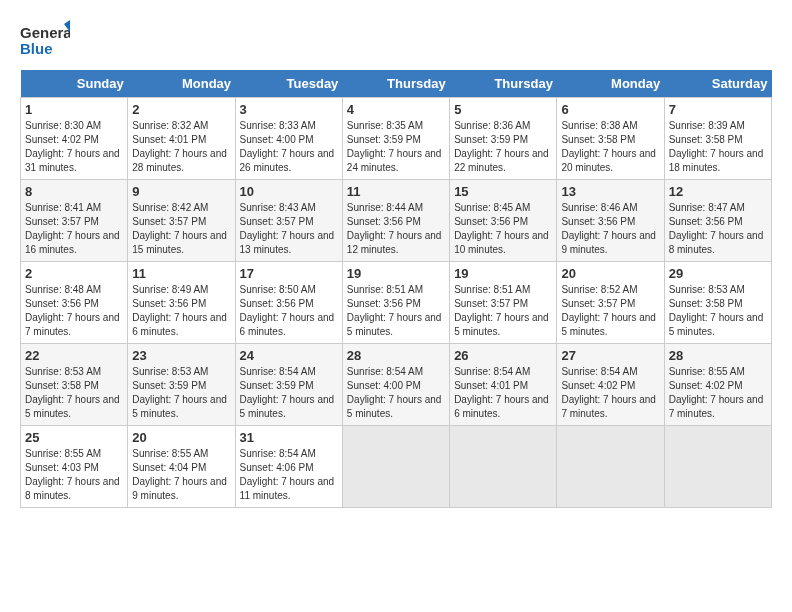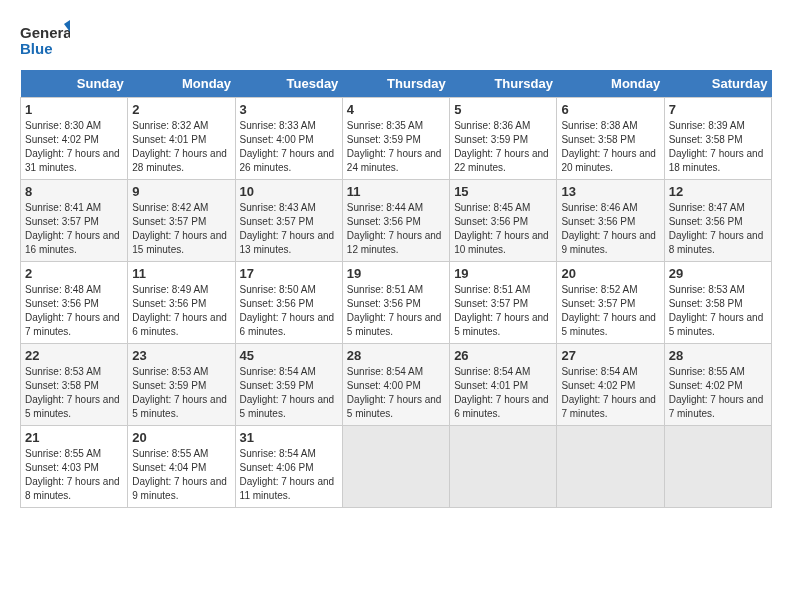--- a/index.html
+++ b/index.html
@@ -197,21 +197,21 @@
       <tr>
         <td>
         <span class="day-num">22</span>
         <span class="day-info">Sunrise: 8:53 AM<br>Sunset: 3:58 PM<br>Daylight: 7 hours and 5 minutes.</span>
       </td>
         <td>
         <span class="day-num">23</span>
         <span class="day-info">Sunrise: 8:53 AM<br>Sunset: 3:59 PM<br>Daylight: 7 hours and 5 minutes.</span>
       </td>
         <td>
-        <span class="day-num">45</span>
+        <span class="day-num">24</span>
         <span class="day-info">Sunrise: 8:54 AM<br>Sunset: 3:59 PM<br>Daylight: 7 hours and 5 minutes.</span>
       </td>
         <td>
         <span class="day-num">28</span>
         <span class="day-info">Sunrise: 8:54 AM<br>Sunset: 4:00 PM<br>Daylight: 7 hours and 5 minutes.</span>
       </td>
         <td>
         <span class="day-num">26</span>
         <span class="day-info">Sunrise: 8:54 AM<br>Sunset: 4:01 PM<br>Daylight: 7 hours and 6 minutes.</span>
       </td>
@@ -219,21 +219,21 @@
         <span class="day-num">27</span>
         <span class="day-info">Sunrise: 8:54 AM<br>Sunset: 4:02 PM<br>Daylight: 7 hours and 7 minutes.</span>
       </td>
         <td>
         <span class="day-num">28</span>
         <span class="day-info">Sunrise: 8:55 AM<br>Sunset: 4:02 PM<br>Daylight: 7 hours and 7 minutes.</span>
       </td>
       </tr>
       <tr>
         <td>
-        <span class="day-num">21</span>
+        <span class="day-num">25</span>
         <span class="day-info">Sunrise: 8:55 AM<br>Sunset: 4:03 PM<br>Daylight: 7 hours and 8 minutes.</span>
       </td>
         <td>
         <span class="day-num">20</span>
         <span class="day-info">Sunrise: 8:55 AM<br>Sunset: 4:04 PM<br>Daylight: 7 hours and 9 minutes.</span>
       </td>
         <td>
         <span class="day-num">31</span>
         <span class="day-info">Sunrise: 8:54 AM<br>Sunset: 4:06 PM<br>Daylight: 7 hours and 11 minutes.</span>
       </td>

